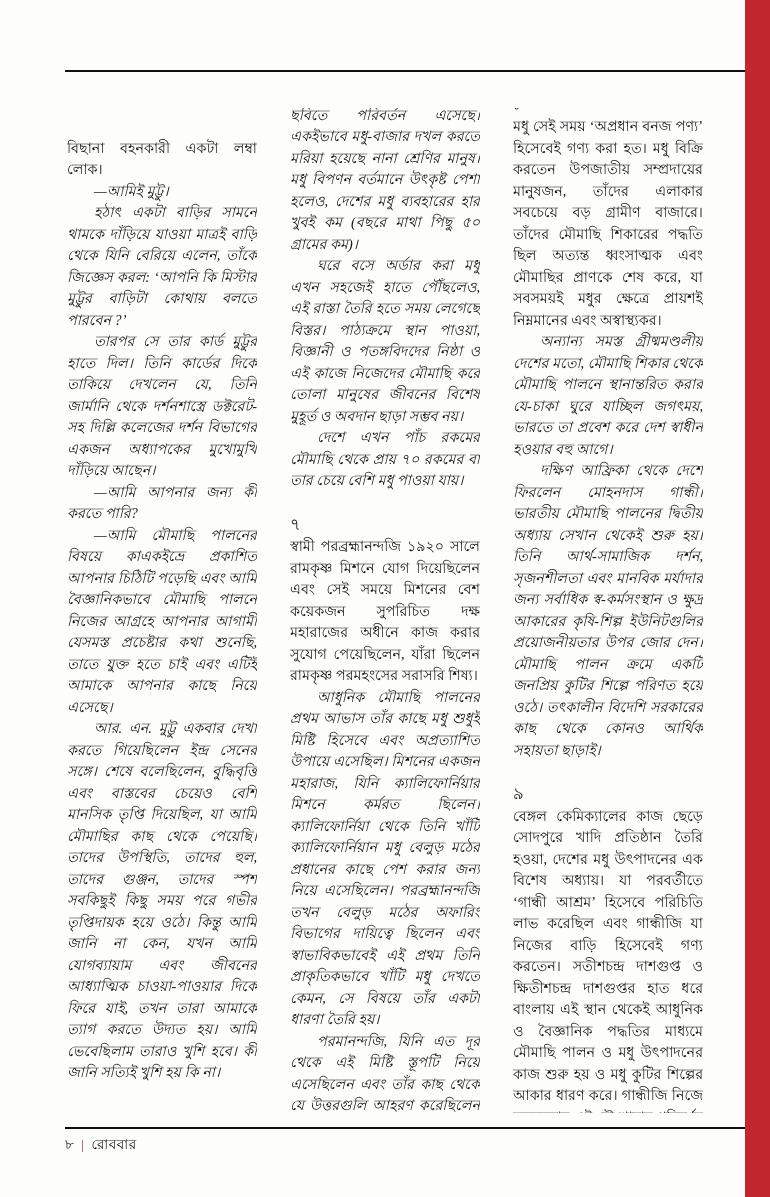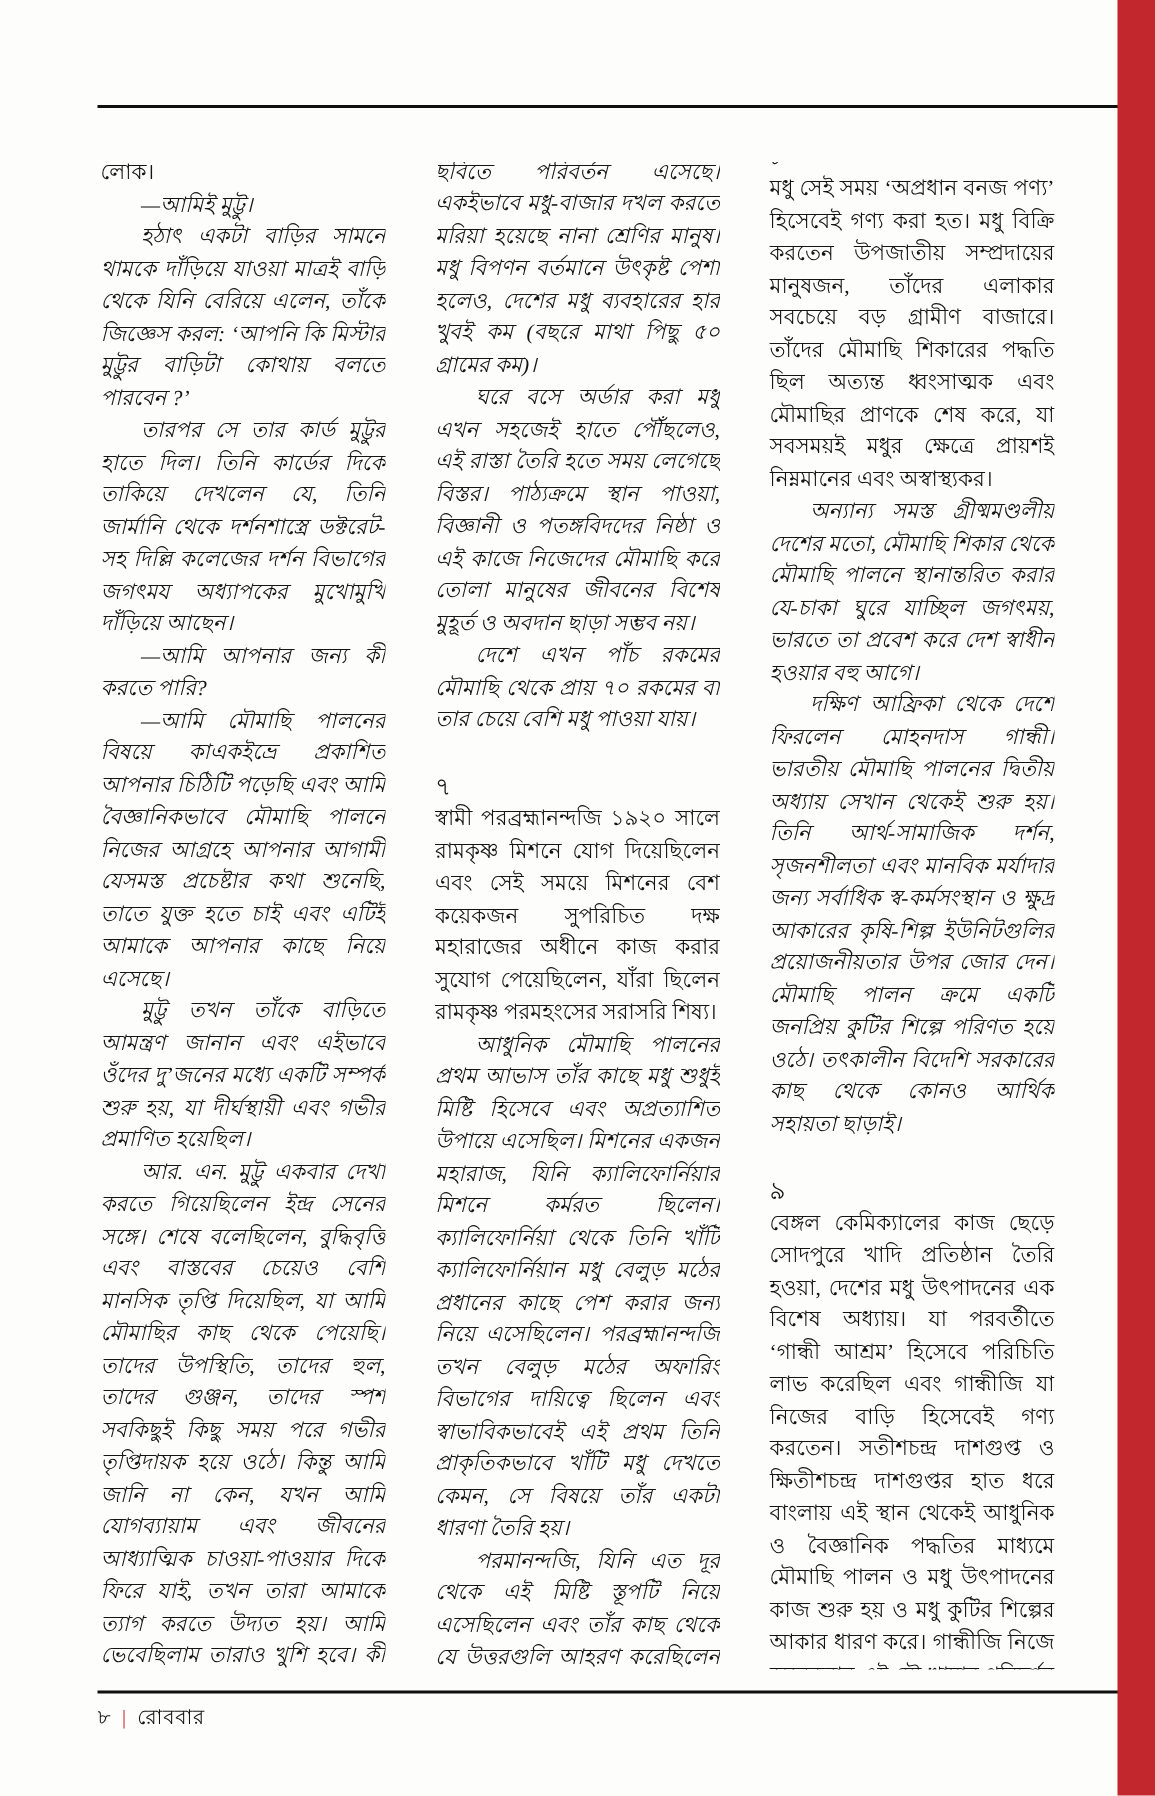--- a/index.html
+++ b/index.html
@@ -39,24 +39,23 @@
 
 <div class="page">
 
   <div class="rule top"></div>
 
   <div class="content">
     <div class="col">
         <p class="para">বিছানা বহনকারী একটা লম্বা লোক।</p>
         <p class="para indent">—আমিই মুট্টু।</p>
         <p class="para indent">হঠাৎ একটা বাড়ির সামনে থামকে দাঁড়িয়ে যাওয়া মাত্রই বাড়ি থেকে যিনি বেরিয়ে এলেন, তাঁকে জিজ্ঞেস করল: ‘আপনি কি মিস্টার মুট্টুর বাড়িটা কোথায় বলতে পারবেন ?’</p>
-        <p class="para indent">তারপর সে তার কার্ড মুট্টুর হাতে দিল। তিনি কার্ডের দিকে তাকিয়ে দেখলেন যে, তিনি জার্মানি থেকে দর্শনশাস্ত্রে ডক্টরেট-সহ দিল্লি কলেজের দর্শন বিভাগের জগৎময অধ্যাপকের মুখোমুখি দাঁড়িয়ে আছেন।</p>
+        <p class="para indent">তারপর সে তার কার্ড মুট্টুর হাতে দিল। তিনি কার্ডের দিকে তাকিয়ে দেখলেন যে, তিনি জার্মানি থেকে দর্শনশাস্ত্রে ডক্টরেট-সহ দিল্লি কলেজের দর্শন বিভাগের একজন অধ্যাপকের মুখোমুখি দাঁড়িয়ে আছেন।</p>
         <p class="para indent">—আমি আপনার জন্য কী করতে পারি?</p>
         <p class="para indent">—আমি মৌমাছি পালনের বিষয়ে কাএকইভ্রে প্রকাশিত আপনার চিঠিটি পড়েছি এবং আমি বৈজ্ঞানিকভাবে মৌমাছি পালনে নিজের আগ্রহে আপনার আগামী যেসমস্ত প্রচেষ্টার কথা শুনেছি, তাতে যুক্ত হতে চাই এবং এটিই আমাকে আপনার কাছে নিয়ে এসেছে।</p>
-        <p class="para indent">মুট্টু তখন তাঁকে বাড়িতে আমন্ত্রণ জানান এবং এইভাবে ওঁদের দু’জনের মধ্যে একটি সম্পর্ক শুরু হয়, যা দীর্ঘস্থায়ী এবং গভীর প্রমাণিত হয়েছিল।</p>
         <p class="para indent">আর. এন. মুট্টু একবার দেখা করতে গিয়েছিলেন ইন্দ্র সেনের সঙ্গে। শেষে বলেছিলেন, বুদ্ধিবৃত্তি এবং বাস্তবের চেয়েও বেশি মানসিক তৃপ্তি দিয়েছিল, যা আমি মৌমাছির কাছ থেকে পেয়েছি। তাদের উপস্থিতি, তাদের হুল, তাদের গুঞ্জন, তাদের স্পর্শ সবকিছুই কিছু সময় পরে গভীর তৃপ্তিদায়ক হয়ে ওঠে। কিন্তু আমি জানি না কেন, যখন আমি যোগব্যায়াম এবং জীবনের আধ্যাত্মিক চাওয়া-পাওয়ার দিকে ফিরে যাই, তখন তারা আমাকে ত্যাগ করতে উদ্যত হয়। আমি ভেবেছিলাম তারাও খুশি হবে। কী জানি সত্যিই খুশি হয় কি না।</p>
       </div>
     <div class="col">
         <p class="para indent">ভারতে বাণিজ্যিক মৌমাছি পালন ও বিদেশে মধু রপ্তানি শুরু হওয়ার পর থেকে মধু-বাজারের ছবিতে পরিবর্তন এসেছে। একইভাবে মধু-বাজার দখল করতে মরিয়া হয়েছে নানা শ্রেণির মানুষ। মধু বিপণন বর্তমানে উৎকৃষ্ট পেশা হলেও, দেশের মধু ব্যবহারের হার খুবই কম (বছরে মাথা পিছু ৫০ গ্রামের কম)।</p>
         <p class="para indent">ঘরে বসে অর্ডার করা মধু এখন সহজেই হাতে পৌঁছলেও, এই রাস্তা তৈরি হতে সময় লেগেছে বিস্তর। পাঠ্যক্রমে স্থান পাওয়া, বিজ্ঞানী ও পতঙ্গবিদদের নিষ্ঠা ও এই কাজে নিজেদের মৌমাছি করে তোলা মানুষের জীবনের বিশেষ মুহূর্ত ও অবদান ছাড়া সম্ভব নয়।</p>
         <p class="para indent">দেশে এখন পাঁচ রকমের মৌমাছি থেকে প্রায় ৭০ রকমের বা তার চেয়ে বেশি মধু পাওয়া যায়।</p>
         <div class="section-num">৭</div>
         <p class="para">স্বামী পরব্রহ্মানন্দজি ১৯২০ সালে রামকৃষ্ণ মিশনে যোগ দিয়েছিলেন এবং সেই সময়ে মিশনের বেশ কয়েকজন সুপরিচিত দক্ষ মহারাজের অধীনে কাজ করার সুযোগ পেয়েছিলেন, যাঁরা ছিলেন রামকৃষ্ণ পরমহংসের সরাসরি শিষ্য।</p>
         <p class="para indent">আধুনিক মৌমাছি পালনের প্রথম আভাস তাঁর কাছে মধু শুধুই মিষ্টি হিসেবে এবং অপ্রত্যাশিত উপায়ে এসেছিল। মিশনের একজন মহারাজ, যিনি ক্যালিফোর্নিয়ার মিশনে কর্মরত ছিলেন। ক্যালিফোর্নিয়া থেকে তিনি খাঁটি ক্যালিফোর্নিয়ান মধু বেলুড় মঠের প্রধানের কাছে পেশ করার জন্য নিয়ে এসেছিলেন। পরব্রহ্মানন্দজি তখন বেলুড় মঠের অফারিং বিভাগের দায়িত্বে ছিলেন এবং স্বাভাবিকভাবেই এই প্রথম তিনি প্রাকৃতিকভাবে খাঁটি মধু দেখতে কেমন, সে বিষয়ে তাঁর একটা ধারণা তৈরি হয়।</p>
         <p class="para indent">পরমানন্দজি, যিনি এত দূর থেকে এই মিষ্টি স্তূপটি নিয়ে এসেছিলেন এবং তাঁর কাছ থেকে যে উত্তরগুলি আহরণ করেছিলেন পরব্রহ্মানন্দজি, সেসব তাঁর মনে খাঁটি মধু ‘নিষ্কাশন’ করার চিন্তার বীজ বপন করেছিল।</p>

